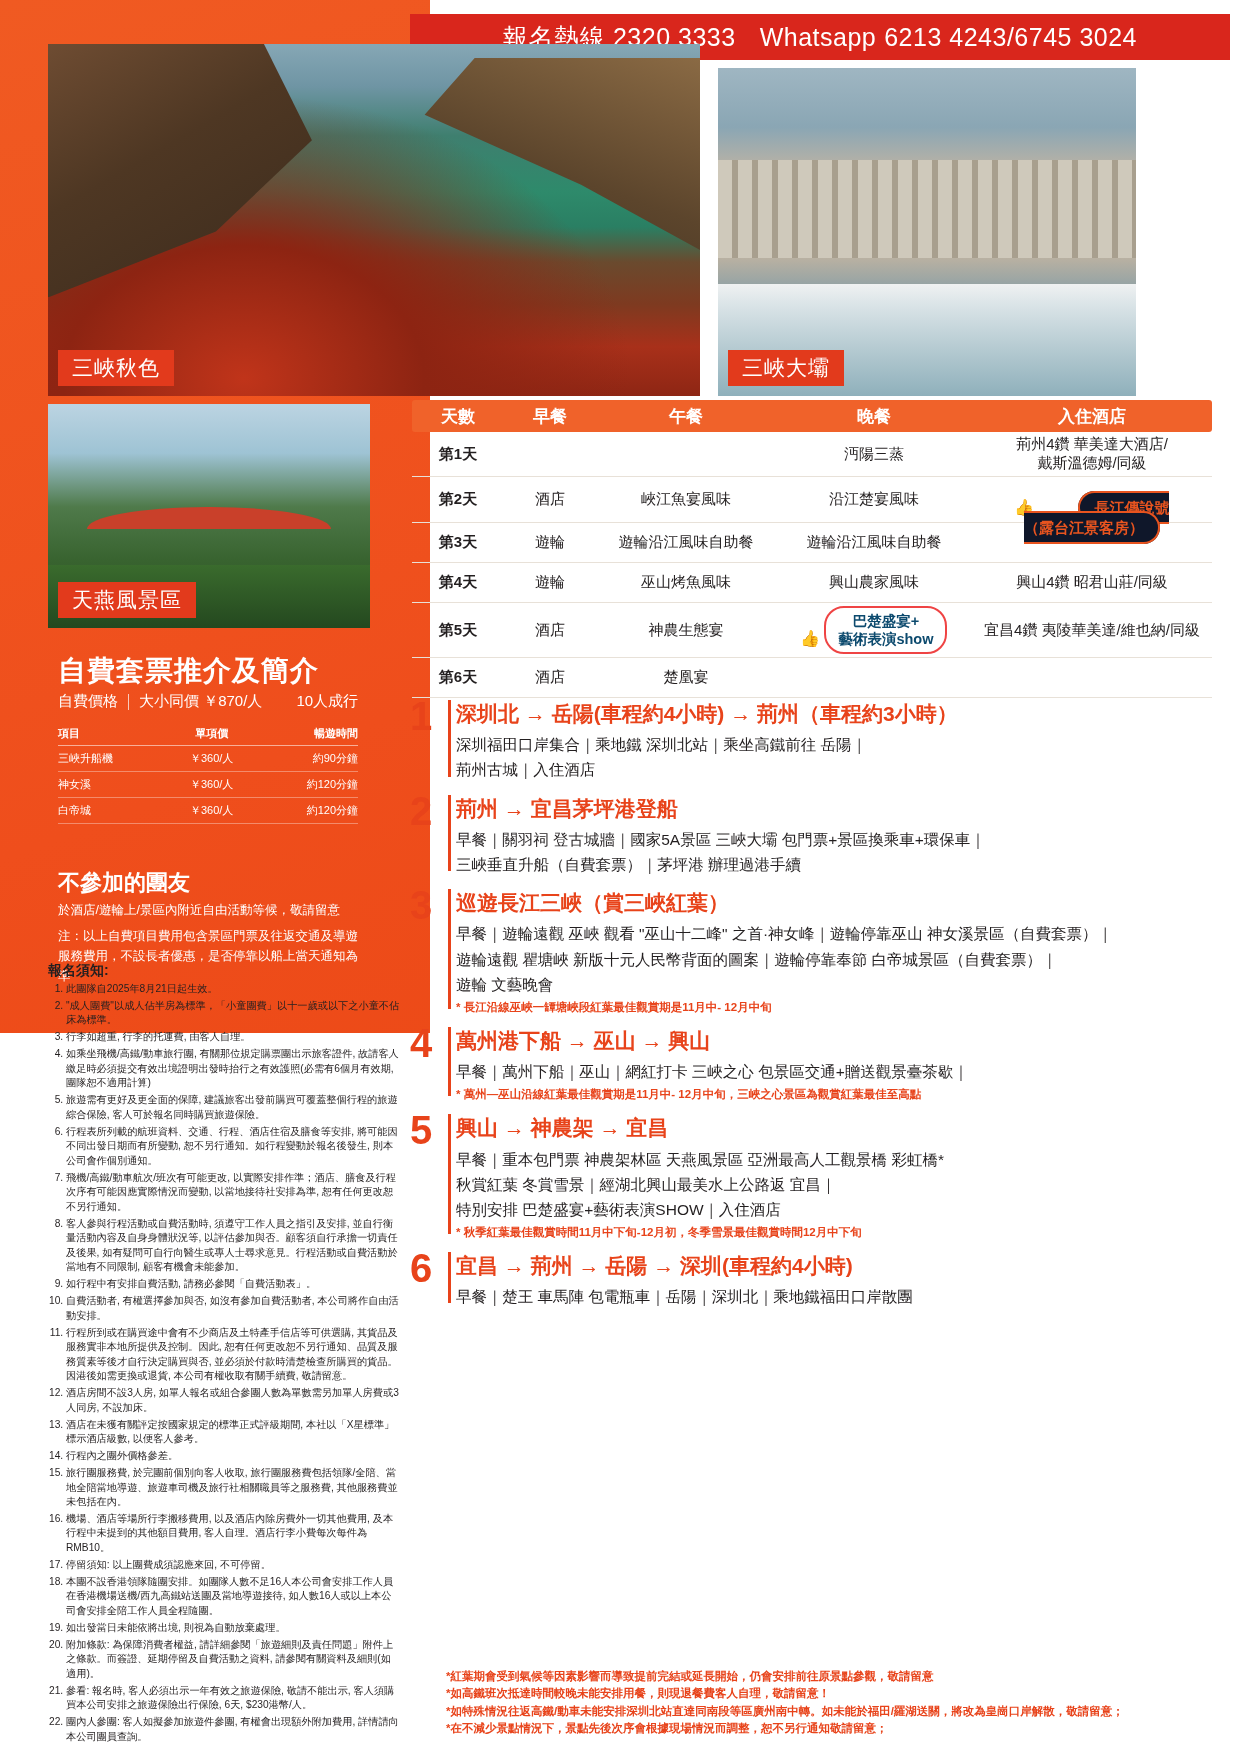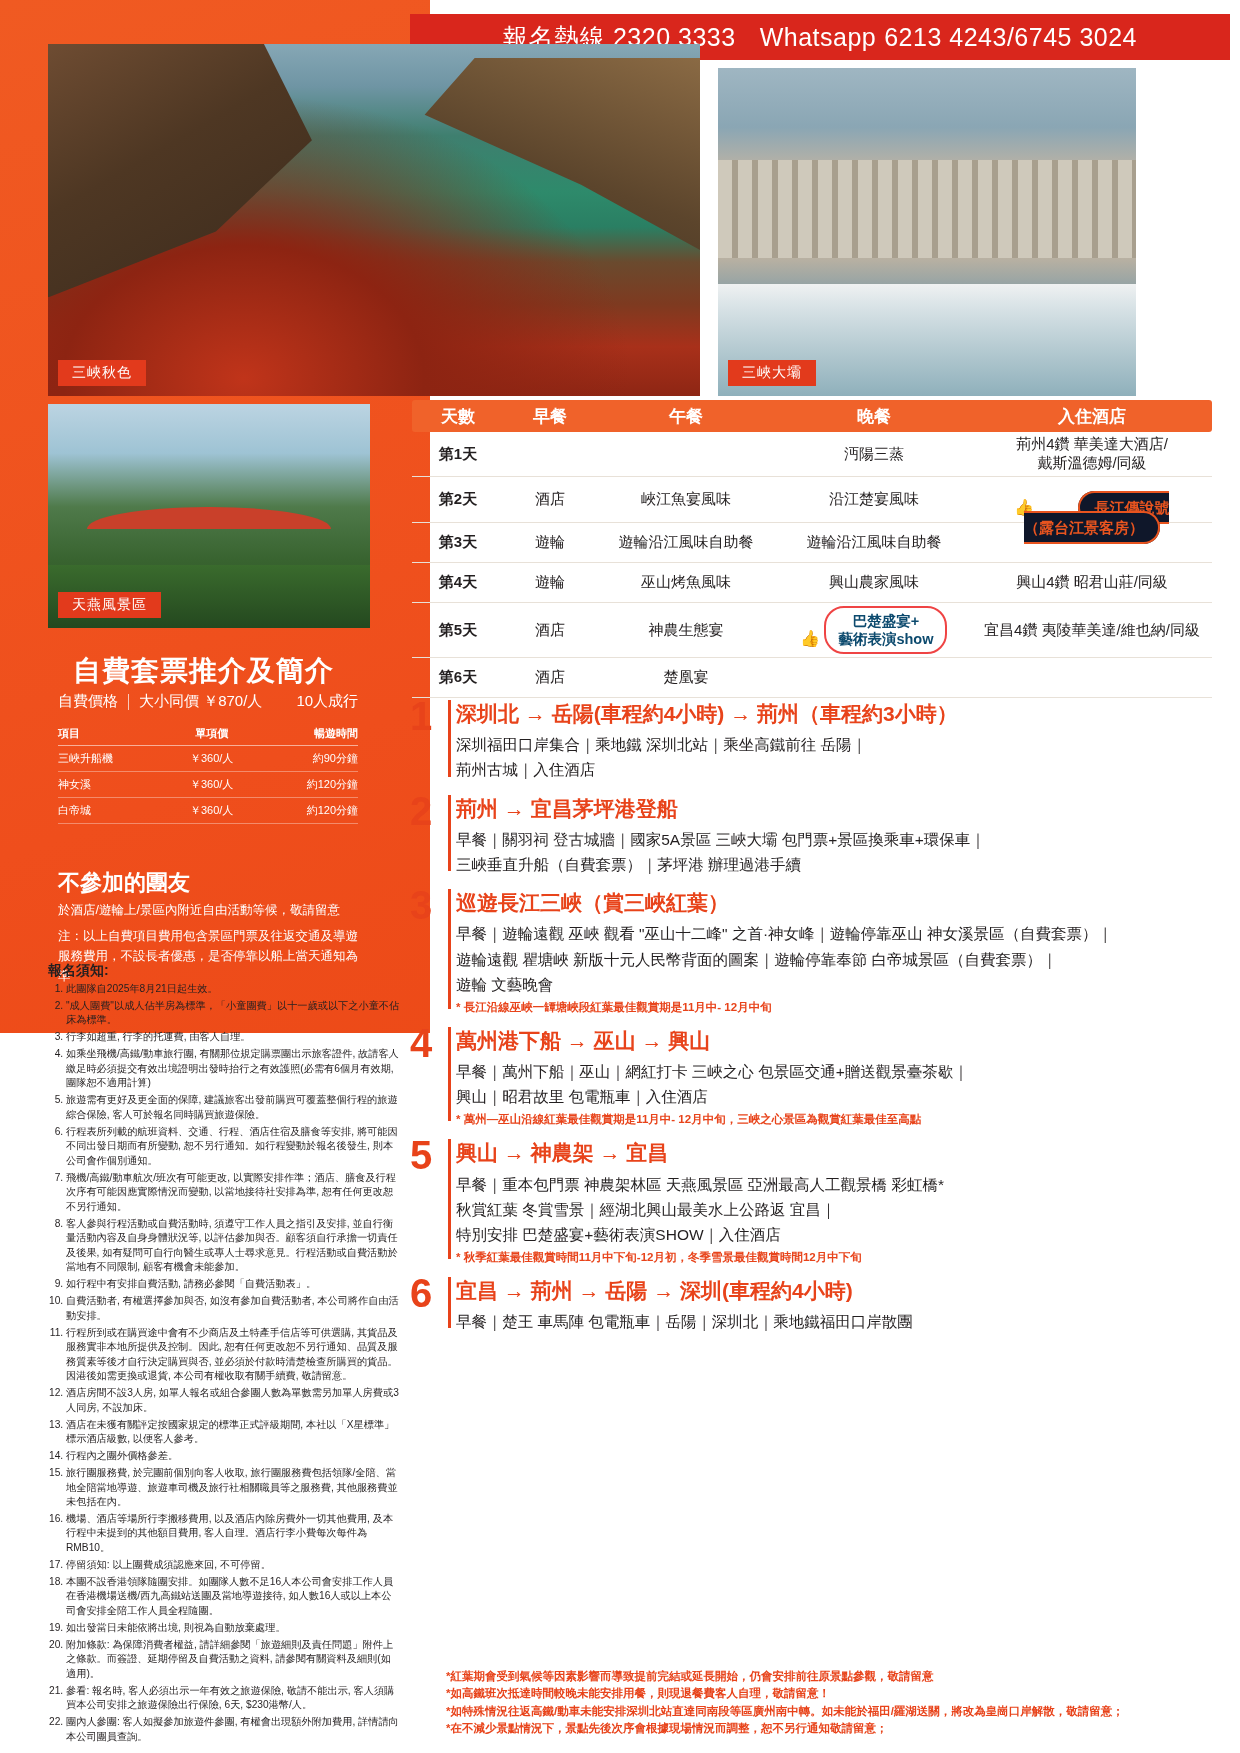--- a/index.html
+++ b/index.html
@@ -25,21 +25,21 @@
   .hotline{
     position:absolute; left:410px; top:14px; width:820px; height:46px;
     background:#d9261c; color:#fff; display:flex; align-items:center;
     justify-content:center; font-weight:normal; font-size:25px; letter-spacing:.5px;
   }
   .hotline .gap{ display:inline-block; width:24px; }
   
   .photo{ position:absolute; overflow:hidden; }
   .photo .cap{
     position:absolute; left:10px; bottom:10px; background:#e23a1c; color:#fff;
-    font-size:14px; padding:4px 14px; letter-spacing:1px;
+    font-size:21px; padding:4px 14px; letter-spacing:1px;
   }
   #photo1{ left:48px; top:44px; width:652px; height:352px; }
   #photo2{ left:718px; top:68px; width:418px; height:328px; }
   #photo3{ left:48px; top:404px; width:322px; height:224px; }
 
   .gorge-bg{
     width:100%; height:100%;
     background:
       radial-gradient(ellipse at 30% 95%, #c0341a 0%, #8d2412 28%, rgba(141,36,18,0) 60%),
       linear-gradient(to bottom, #86a7b5 0%, #6f95a4 12%, #3f7f6f 26%, #2e8a6b 42%, #2a7f63 52%, #6a4a2e 62%, #7e3a20 74%, #a8301a 86%, #8e2614 100%);
@@ -77,21 +77,21 @@
   .bridge-bg:before{
     content:""; position:absolute; left:12%; top:46%; width:76%; height:10%;
     background:#c9402a; border-radius:50% 50% 0 0 / 100% 100% 0 0;
   }
   .bridge-bg:after{
     content:""; position:absolute; left:0; bottom:0; width:100%; height:28%;
     background:linear-gradient(to top,#24481f,#3a6b2d);
   }
 
   
-  .opt-title{ position:absolute; left:58px; top:652px; color:#fff; font-size:28px; font-weight:bold; letter-spacing:1px;margin-left:15px;}
+  .opt-title{ position:absolute; left:58px; top:652px; color:#fff; font-size:28px; font-weight:bold; letter-spacing:1px;}
   .opt-price{ position:absolute; left:58px; top:692px; color:#fff; font-size:15px; display:flex; align-items:center; gap:10px;}
   .opt-price .divider{ width:1px; height:16px; background:rgba(255,255,255,.7); display:inline-block;}
   .opt-table{ position:absolute; left:58px; top:722px; width:300px; color:#fff; font-size:11px; border-collapse:collapse;}
   .opt-table th{ font-weight:bold; text-align:left; padding:4px 0; border-bottom:1px solid rgba(255,255,255,.55);}
   .opt-table td{ padding:5px 0; border-bottom:1px solid rgba(255,255,255,.35);}
   .opt-table td:nth-child(2), .opt-table th:nth-child(2){ text-align:center; }
   .opt-table td:nth-child(3), .opt-table th:nth-child(3){ text-align:right; }
   .nojoin-title{ position:absolute; left:58px; top:868px; color:#fff; font-size:22px; font-weight:bold;}
   .nojoin-body{ position:absolute; left:58px; top:900px; width:312px; color:#fff; font-size:12.5px; line-height:1.6;}
 
@@ -305,21 +305,20 @@
       <div class="dayline-txt">早餐｜遊輪遠觀 巫峽 觀看 "巫山十二峰" 之首·神女峰｜遊輪停靠巫山 神女溪景區（自費套票）｜</div>
       <div class="dayline-txt">遊輪遠觀 瞿塘峽 新版十元人民幣背面的圖案｜遊輪停靠奉節 白帝城景區（自費套票）｜</div>
       <div class="dayline-txt">遊輪 文藝晚會</div>
       <div class="note-red">* 長江沿線巫峽一罈塘峽段紅葉最佳觀賞期是11月中- 12月中旬</div>
     </div>
     <div class="day">
       <div class="daynum">4</div>
       <div class="dayline"></div>
       <div class="dayhead">萬州港下船 → 巫山 → 興山</div>
       <div class="dayline-txt">早餐｜萬州下船｜巫山｜網紅打卡 三峽之心 包景區交通+贈送觀景臺茶歇｜</div>
-      <div class="dayline-txt">興山｜昭君故里 包電瓶車｜入住酒店</div>
       <div class="note-red">* 萬州—巫山沿線紅葉最佳觀賞期是11月中- 12月中旬，三峽之心景區為觀賞紅葉最佳至高點</div>
     </div>
     <div class="day">
       <div class="daynum">5</div>
       <div class="dayline"></div>
       <div class="dayhead">興山 → 神農架 → 宜昌</div>
       <div class="dayline-txt">早餐｜重本包門票 神農架林區 天燕風景區 亞洲最高人工觀景橋 彩虹橋*</div>
       <div class="dayline-txt">秋賞紅葉 冬賞雪景｜經湖北興山最美水上公路返 宜昌｜</div>
       <div class="dayline-txt">特別安排 巴楚盛宴+藝術表演SHOW｜入住酒店</div>
       <div class="note-red">* 秋季紅葉最佳觀賞時間11月中下旬-12月初，冬季雪景最佳觀賞時間12月中下旬</div>

